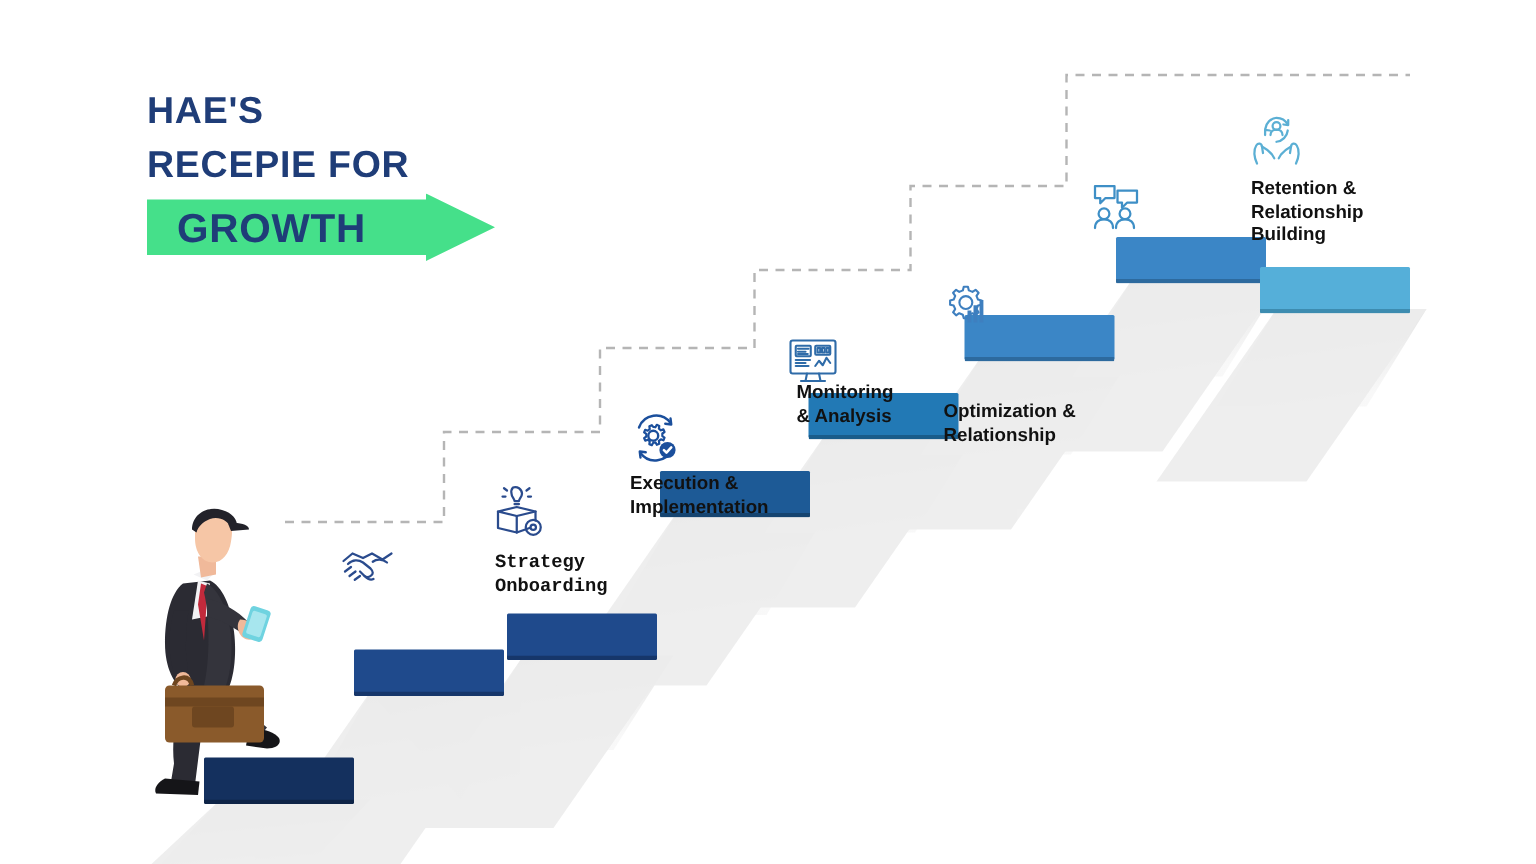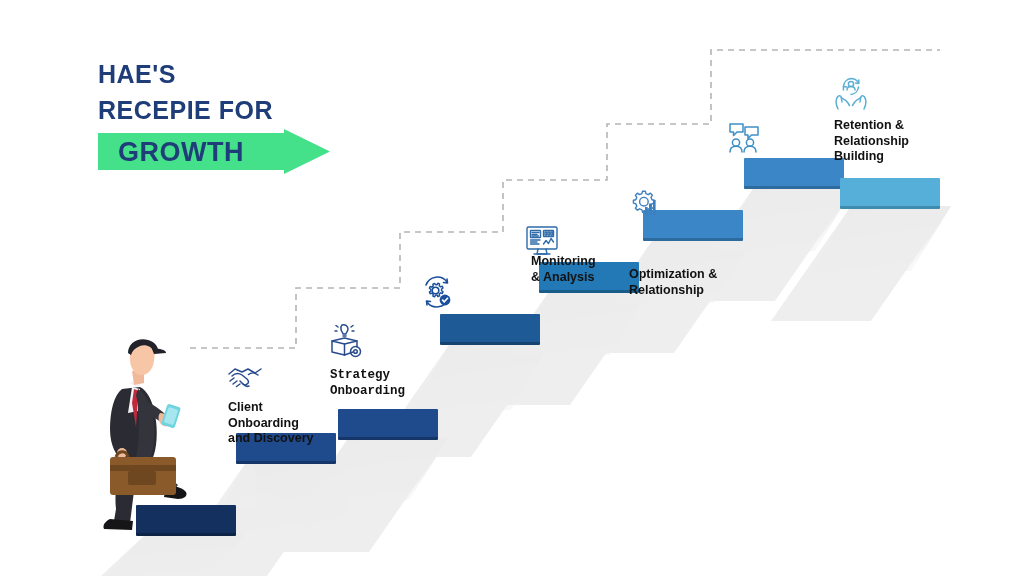--- a/index.html
+++ b/index.html
@@ -112,25 +112,20 @@
   <div class="step-icon" style="left:226px;top:360px;">
     <svg width="38" height="34" viewBox="0 0 38 34" fill="none" stroke="#2A4B8D" stroke-width="1.5" stroke-linecap="round" stroke-linejoin="round">
       <path d="M3 14 L9 9 L16 12 L22 9 L29 13 L35 9"></path>
       <path d="M6 16 C9 13 13 13 16 15 L21 19 C23 21 23 23 21 24 C20 25 18 25 17 24 L14 21"></path>
       <path d="M32 15 C29 12.5 25 12.5 22.5 14.5"></path>
       <path d="M17 24 C19 26 21 27 23 26"></path>
       <path d="M8 18 L4 21"></path>
       <path d="M11 21 L7 24"></path>
       <path d="M14 24 L10.5 26.5"></path>
     </svg>
-  </div>
-  <div class="step-label" style="left:228px;top:400px;">
-    <div>Client</div>
-    <div>Onboarding</div>
-    <div>and Discovery</div>
   </div>
 
   <div class="step" style="left:338px;top:409px;">
     <div class="bar" style="width:100px;height:28px;background:#1F4A8C;border-bottom:3px solid #16366a;"></div>
   </div>
   <div class="step-icon" style="left:326px;top:320px;">
     <svg width="38" height="40" viewBox="0 0 38 40" fill="none" stroke="#2A4B8D" stroke-width="1.5" stroke-linecap="round" stroke-linejoin="round">
       <path d="M16 5 A4.5 4.5 0 0 1 22 9 C22 11.5 20 12.5 20 14 H17 C17 12.5 15 11.5 15 9 A4.5 4.5 0 0 1 16 5 Z"></path>
       <path d="M17 16 H20"></path>
       <path d="M12 7 L10 5.5"></path>
@@ -157,20 +152,24 @@
     <svg width="34" height="34" viewBox="0 0 34 34" fill="none" stroke="#1B4F9C" stroke-width="1.6" stroke-linecap="round" stroke-linejoin="round">
       <path d="M6 10 A12 12 0 0 1 27 7"></path>
       <path d="M28 24 A12 12 0 0 1 7 27"></path>
       <path d="M27 4 L27.5 8 L23.5 7.5"></path>
       <path d="M7 30 L6.5 26 L10.5 26.5"></path>
       <path d="M17 10.5 L18.6 10.8 L19.6 9 L21.4 9.8 L21.1 11.8 L22.6 13 L24.4 12.3 L25.2 14.2 L23.6 15.3 L23.6 17.2 L25.2 18.3 L24.4 20.2 L22.6 19.5 L21.1 20.7 L21.4 22.7 L19.6 23.5 L18.6 21.7 L17 22 L16 23.8 L14.2 23 L14.5 21 L13 19.8 L11.2 20.5 L10.4 18.6 L12 17.5 L12 15.6 L10.4 14.5 L11.2 12.6 L13 13.3 L14.5 12.1 L14.2 10.1 L16 9.3 Z" transform="translate(-2,-1) scale(0.92) translate(2,1)"></path>
       <circle cx="15.5" cy="15.5" r="3.3"></circle>
       <circle cx="25" cy="25" r="5.4" fill="#1B4F9C" stroke="none"></circle>
       <path d="M22.6 25.1 L24.3 26.8 L27.5 23.3" stroke="#ffffff" stroke-width="1.7"></path>
     </svg>
+  </div>
+  <div class="step-label" style="left:420px;top:315px;">
+    <div>Execution &amp;</div>
+    <div>Implementation</div>
   </div>
 
   <div class="step" style="left:539px;top:262px;">
     <div class="bar" style="width:100px;height:28px;background:#2279B5;border-bottom:3px solid #195c8a;"></div>
   </div>
   <div class="step-icon" style="left:524px;top:224px;">
     <svg width="36" height="34" viewBox="0 0 36 34" fill="none" stroke="#2E6BA8" stroke-width="1.4" stroke-linecap="round" stroke-linejoin="round">
       <rect x="3" y="3" width="30" height="22" rx="1.5"></rect>
       <path d="M14 25 L13 30 H23 L22 25"></path>
       <path d="M10 30 H26"></path>

